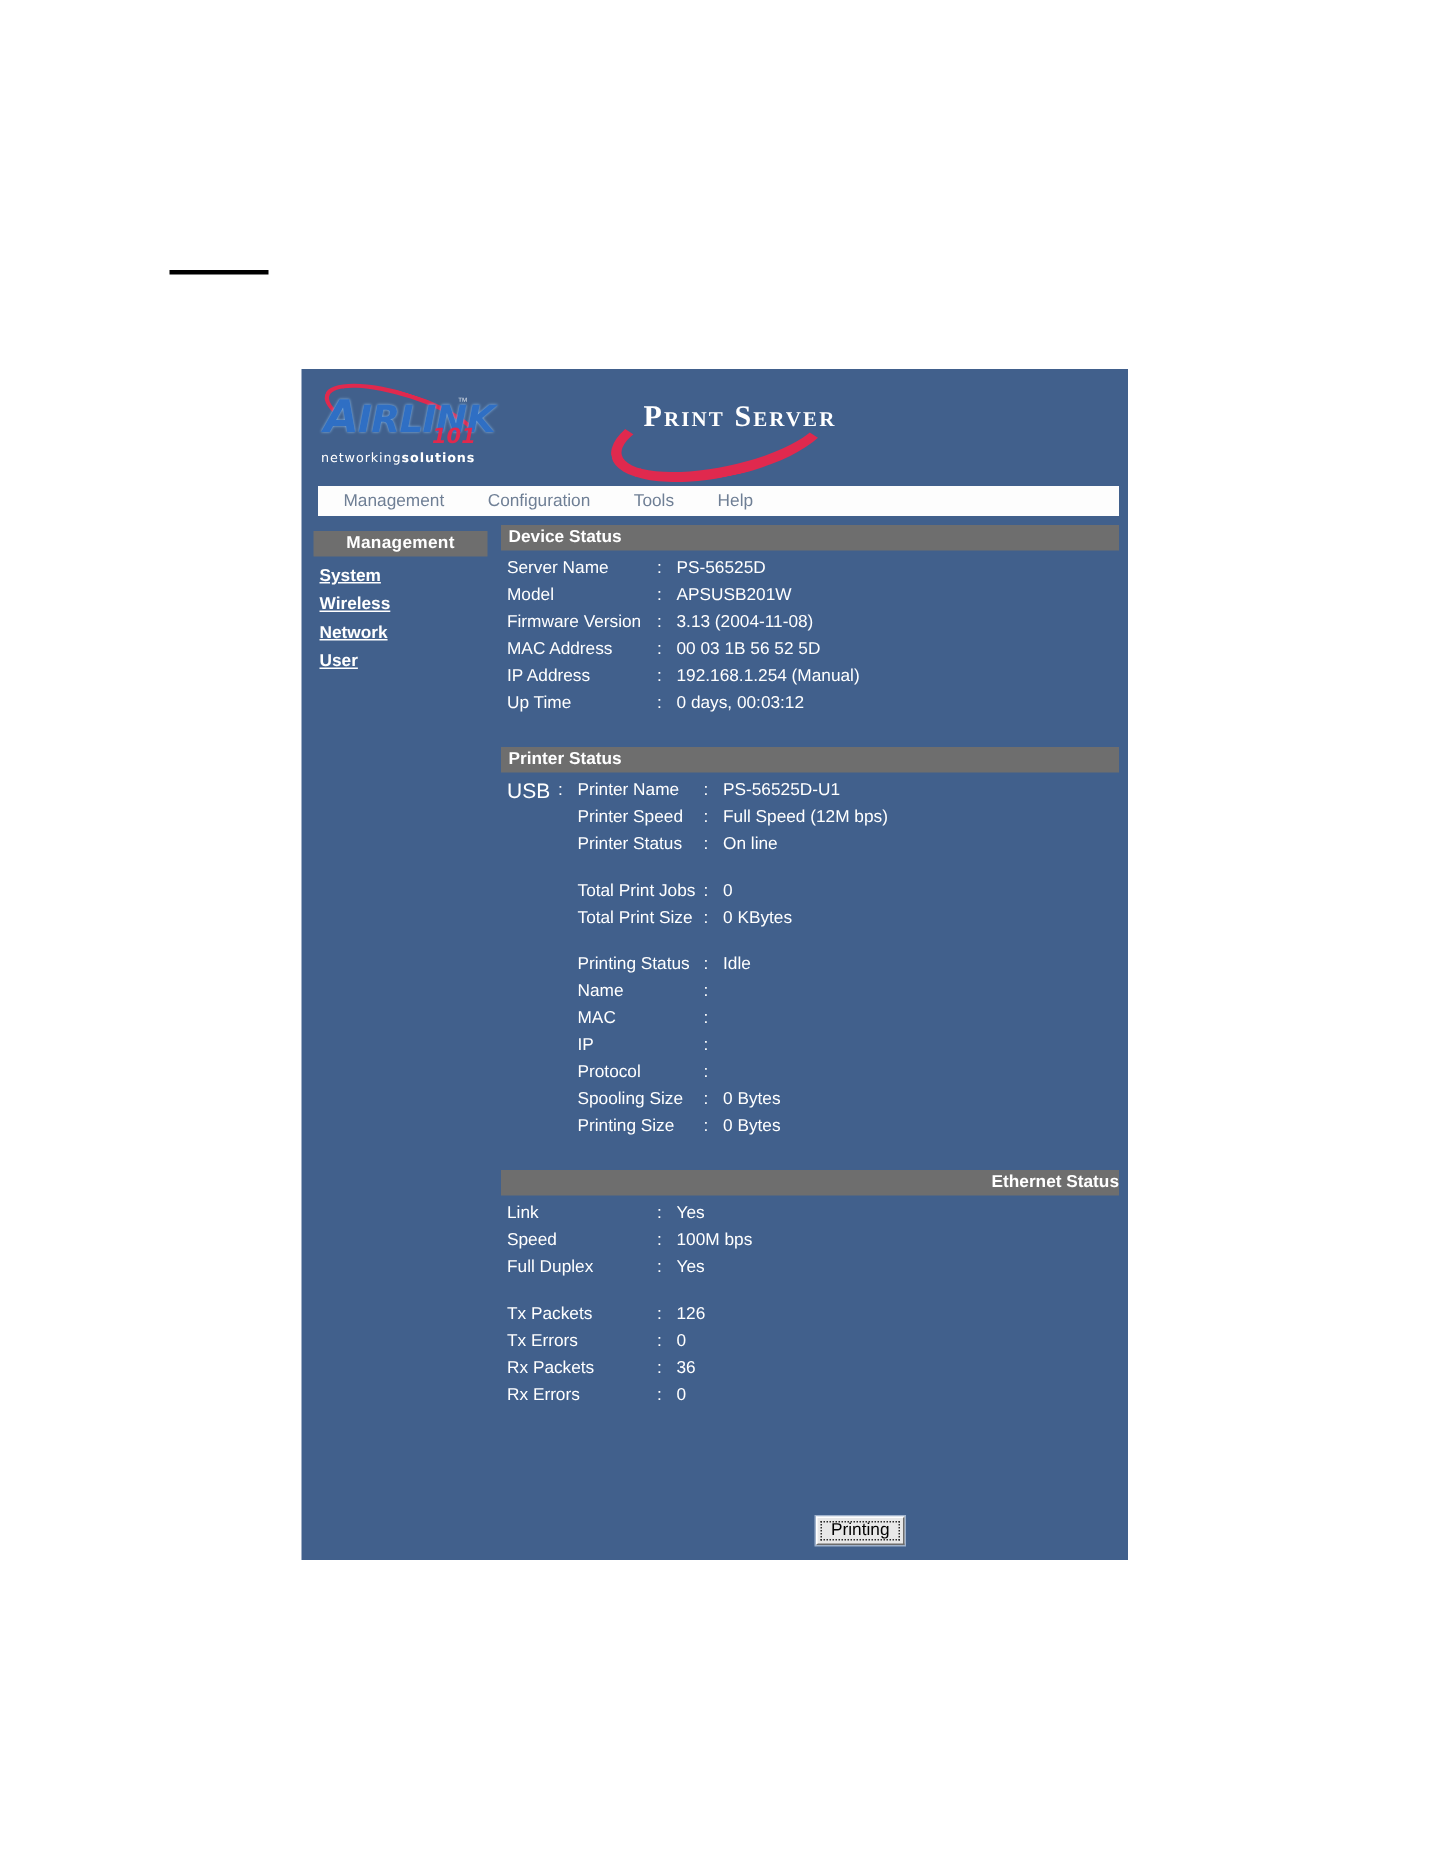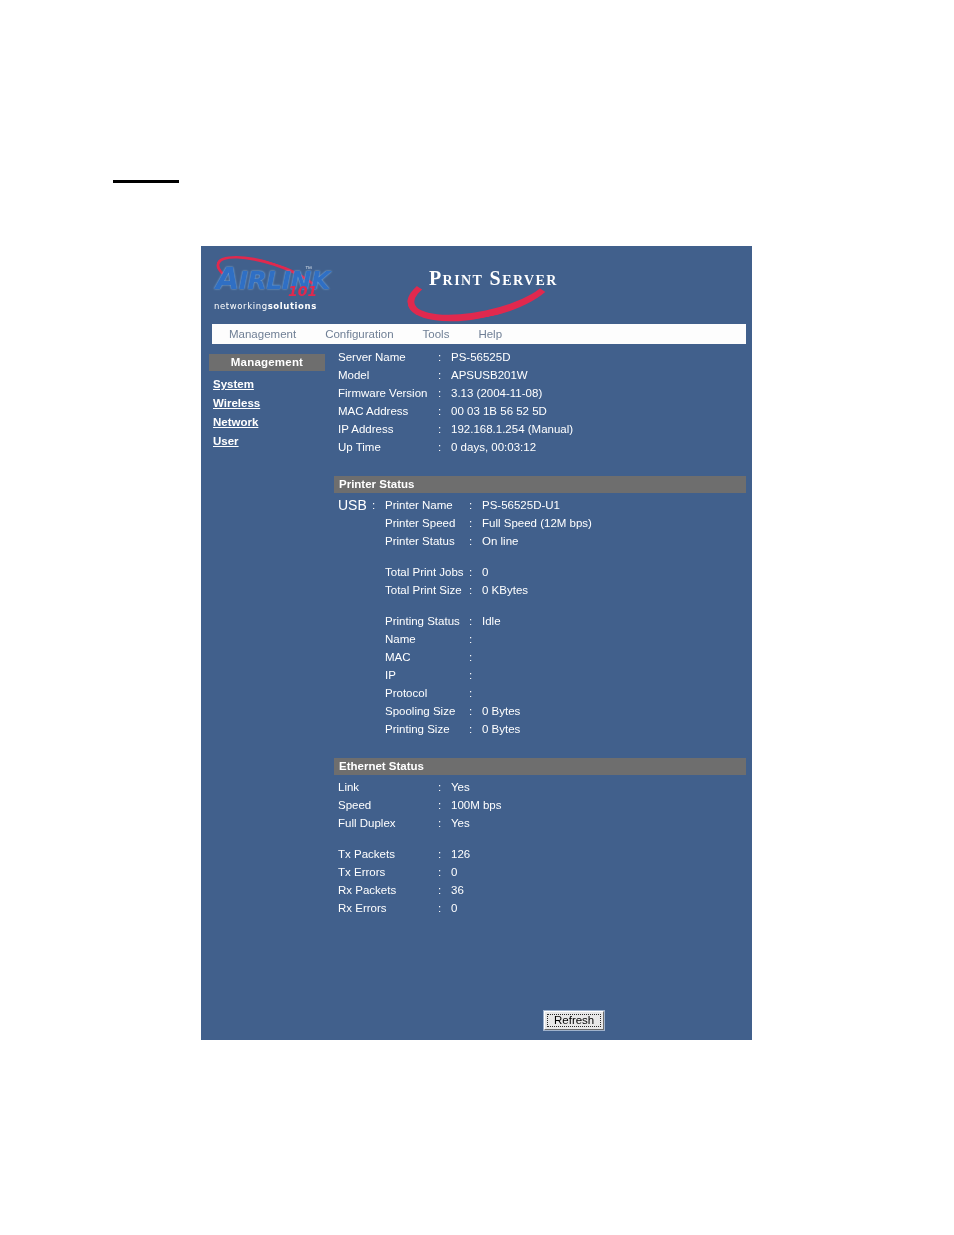--- a/index.html
+++ b/index.html
@@ -315,20 +315,21 @@
     <div class="sidebar">
       <div class="side-header">Management</div>
       <span class="side-link">System</span>
       <span class="side-link">Wireless</span>
       <span class="side-link">Network</span>
       <span class="side-link">User</span>
     </div>
 
     <div class="content">
 
+      <div class="sec-bar">Device Status</div>
       <div class="sec-body">
         <table class="kv">
           <tbody>
               <tr>
             <td class="k">Server Name</td>
             <td class="c">:</td>
             <td class="v">PS-56525D</td>
           </tr>
           <tr>
             <td class="k">Model</td>
@@ -432,21 +433,21 @@
                 <td class="k3">Printing Size</td>
                 <td class="c">:</td>
                 <td class="v">0 Bytes</td>
               </tr>
             </tbody>
               </table>
           </div>
         </div>
       </div>
 
-      <div class="sec-bar" style="margin-top:18px;">Ethernet Status</div>
+      <div class="sec-bar" style="margin-top:18px;text-align:right;">Ethernet Status</div>
       <div class="sec-body">
         <table class="kv">
           <tbody>
               <tr>
             <td class="k">Link</td>
             <td class="c">:</td>
             <td class="v">Yes</td>
           </tr>
           <tr>
             <td class="k">Speed</td>
@@ -482,16 +483,16 @@
             <td class="v">0</td>
           </tr>
         </tbody>
           </table>
       </div>
 
     </div>
   </div>
 
   <div class="refresh-wrap">
-    <button class="refresh-btn">Refresh</button>
+    <button class="refresh-btn">Printing</button>
   </div>
 
 </div>
 
 </body></html>

